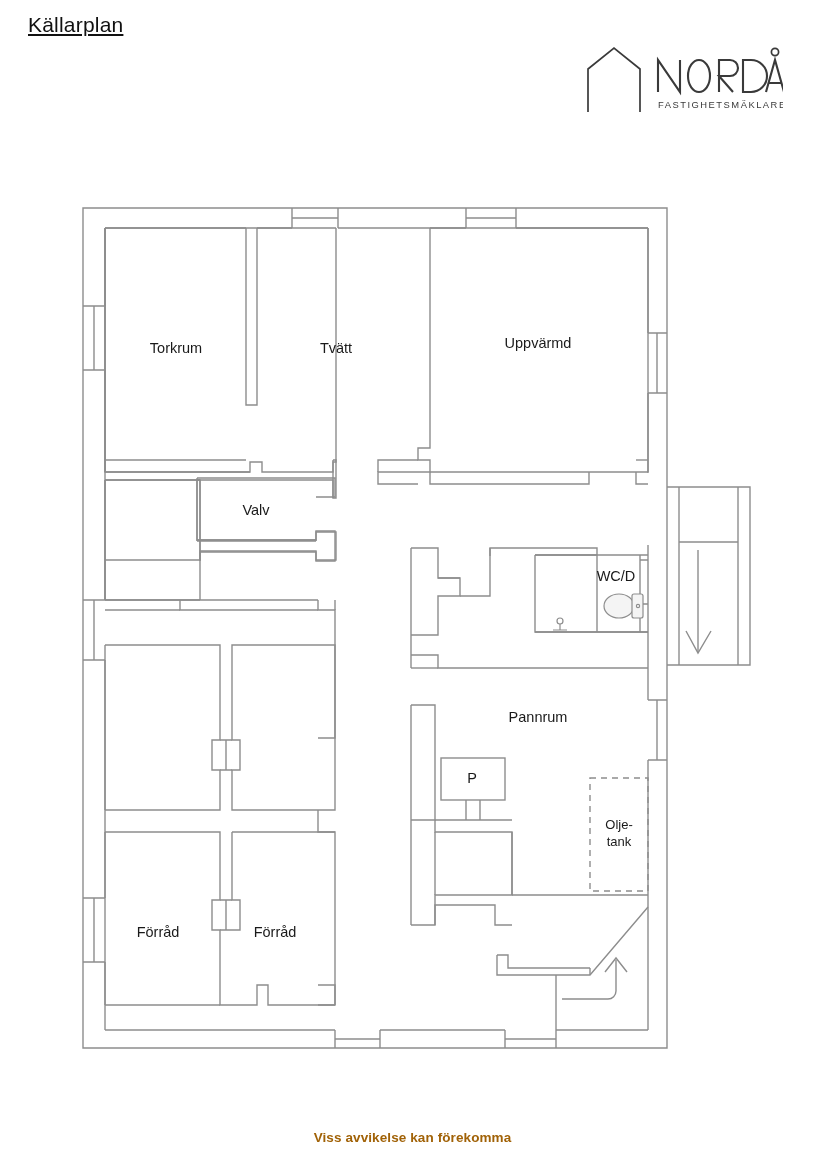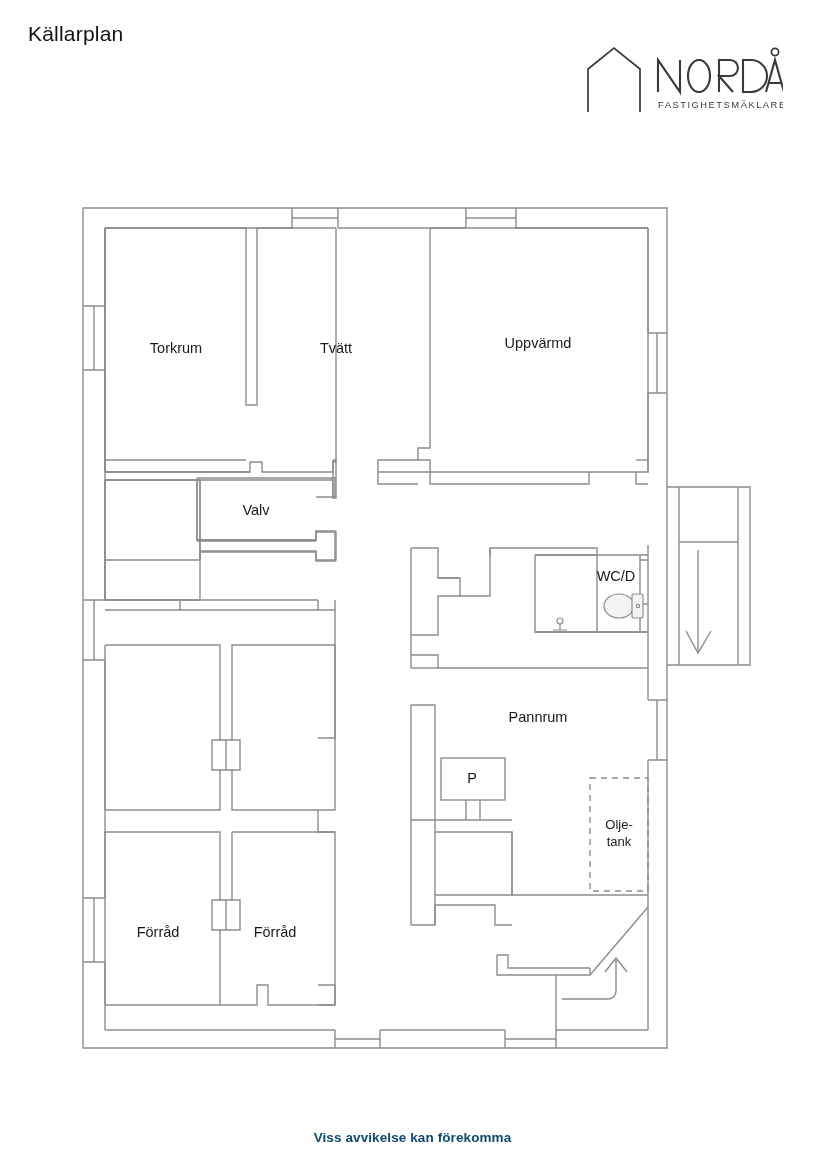--- a/index.html
+++ b/index.html
@@ -14,25 +14,26 @@
     position: relative;
     font-family: "Liberation Sans", sans-serif;
     color: #1a1a1a;
     overflow: hidden;
   }
 
   
   #page-title {
     position: absolute;
     left: 28px;
-    top: 22px;
+    top: 13px;
     font-size: 21px;
     font-weight: 400;
     letter-spacing: 0.2px;
     color: #111111;
+    text-decoration: underline;
   }
 
   #brand-logo {
     position: absolute;
     right: 42px;
     top: 44px;
     width: 200px;
     height: 70px;
   }
 
@@ -61,21 +62,21 @@
 
   
   #footer-note {
     position: absolute;
     left: 0;
     right: 0;
     top: 1130px;
     text-align: center;
     font-size: 13.5px;
     font-weight: 700;
-    color: #0c4a6e;
+    color: #a16207;
     letter-spacing: 0.1px;
   }
 </style>
 </head>
 <body>
 
 <div id="page-title">Källarplan</div>
 
 <div id="brand-logo">
   <svg viewBox="0 0 200 70" width="200" height="70" xmlns="http://www.w3.org/2000/svg">

